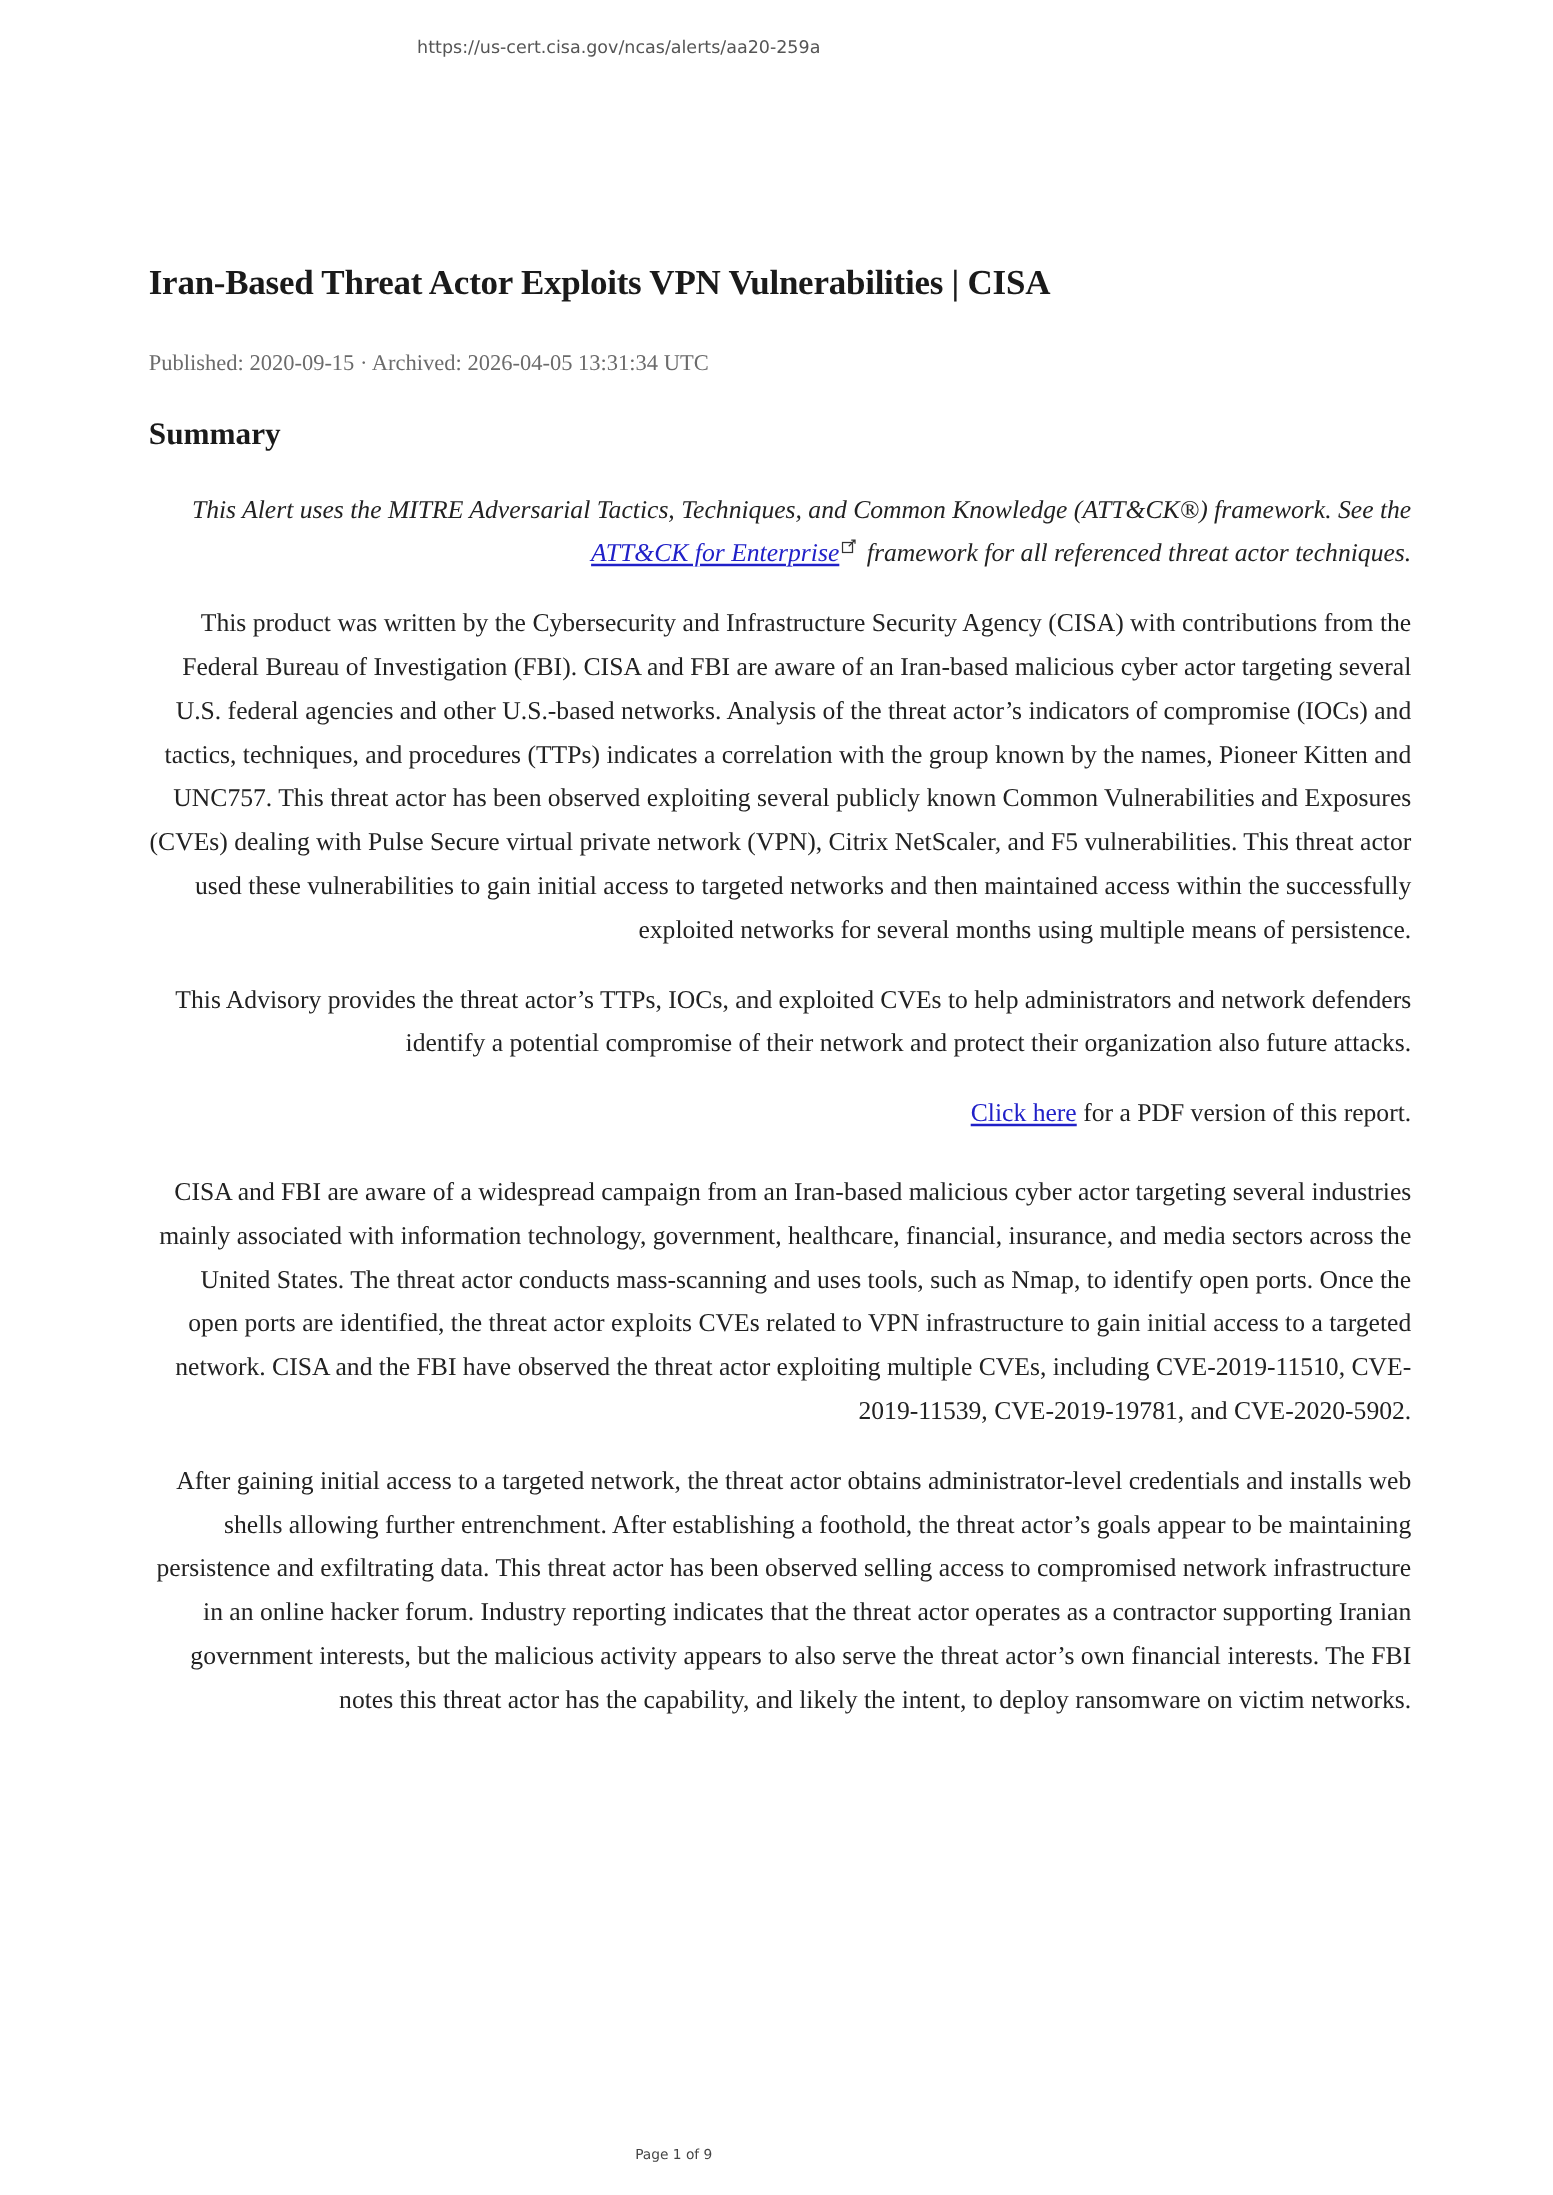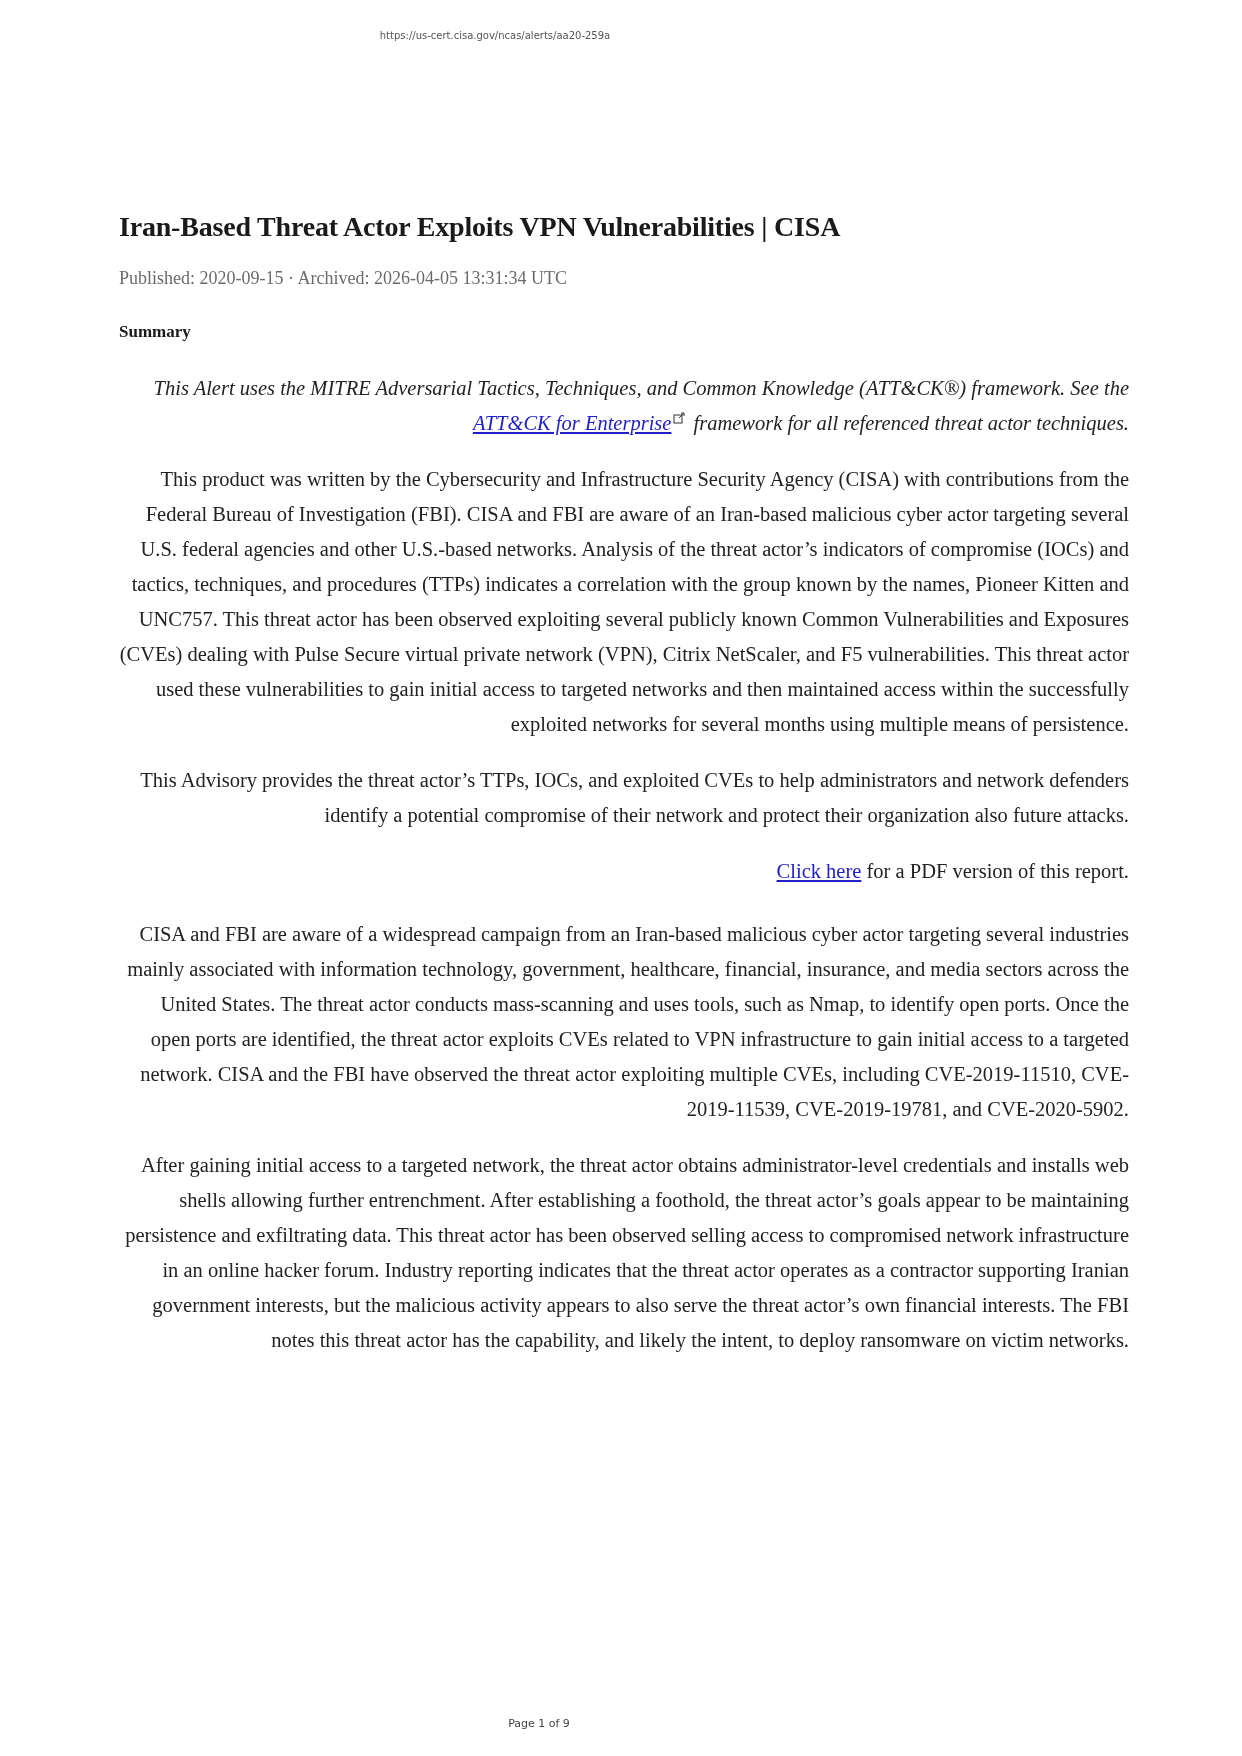--- a/index.html
+++ b/index.html
@@ -1,33 +1,33 @@
 <!DOCTYPE html>
 <html><head>
   <meta charset="utf-8">
   <style>
     html, body { margin: 0; padding: 0; background: #ffffff; }
     body { width: 1242px; height: 1756px; position: relative; overflow: hidden; color: #222222; }
     .url-header {
       position: absolute; top: 30px; left: 0; width: 990px; text-align: center;
-      font-family: "DejaVu Sans", "Liberation Sans", sans-serif; font-size: 10px; color: #555555;
+      font-family: "DejaVu Sans", "Liberation Sans", sans-serif; font-size: 14px; color: #555555;
     }
     .page-footer {
       position: absolute; top: 1717px; left: 0; width: 1078px; text-align: center;
       font-family: "DejaVu Sans", "Liberation Sans", sans-serif; font-size: 11px; color: #444444;
     }
     .content {
       position: absolute; left: 119px; top: 210px; width: 1010px;
       font-family: "Liberation Serif", "DejaVu Serif", serif;
     }
     h1.page-title {
       font-size: 28px; font-weight: bold; color: #1a1a1a; margin: 0; line-height: 1.2; letter-spacing: -0.2px;
     }
-    .meta { font-size: 18px; color: #6b6b6b; margin-top: 24px; }
-    h2.section-heading { font-size: 17px; font-weight: bold; color: #1a1a1a; margin: 0; }
+    .meta { font-size: 18px; color: #6b6b6b; margin-top: 36px; }
+    h2.section-heading { font-size: 25px; font-weight: bold; color: #1a1a1a; margin: 0; }
     #summary-heading { margin-top: 33px; }
     #technical-heading { margin-top: 34px; }
     p.body {
       font-size: 20.5px; line-height: 35px; margin: 0; color: #222222; text-align: right;
     }
     p.intro { font-style: italic; margin-top: 29px; }
     p.gap { margin-top: 21px; }
     p.after-heading { margin-top: 28px; }
     a.link { color: #1a0dab; color: #2020c8; text-decoration: underline; cursor: pointer; }
     .ext-icon { display: inline-block; width: 12px; height: 12px; position: relative; top: -6px; margin-left: 2px; margin-right: 8px; }

